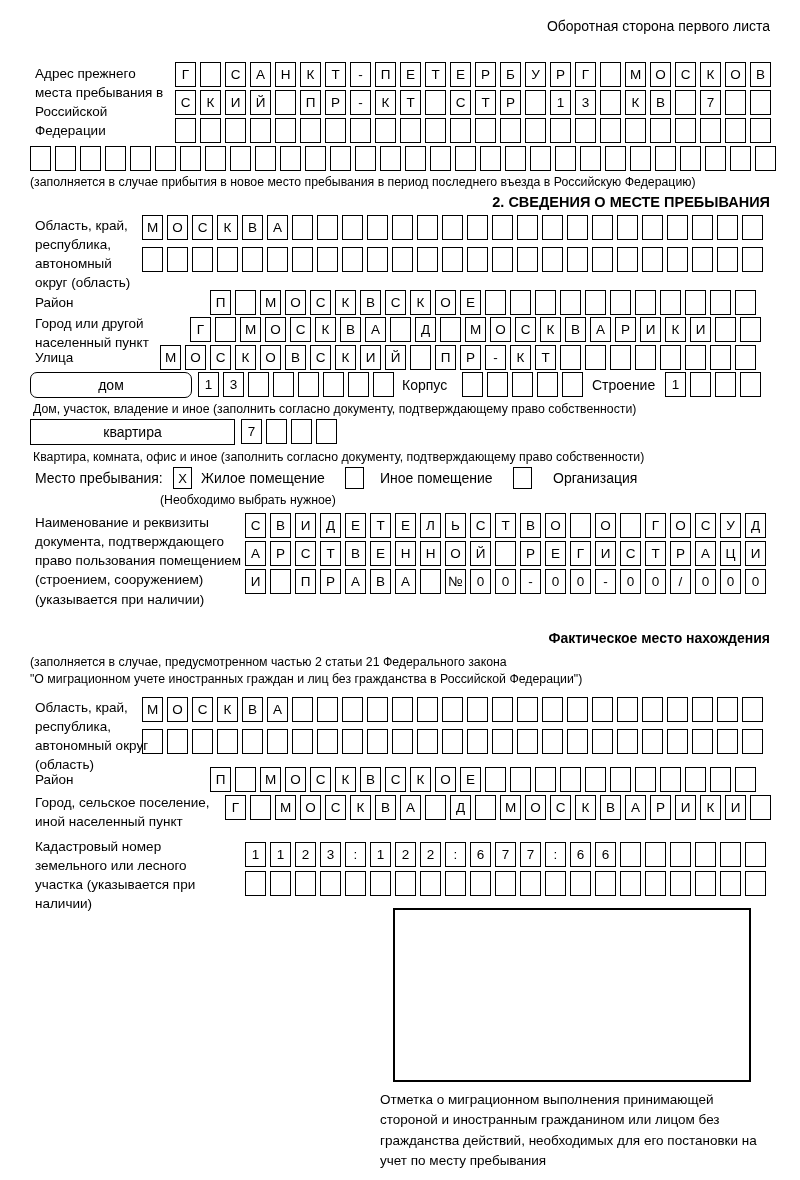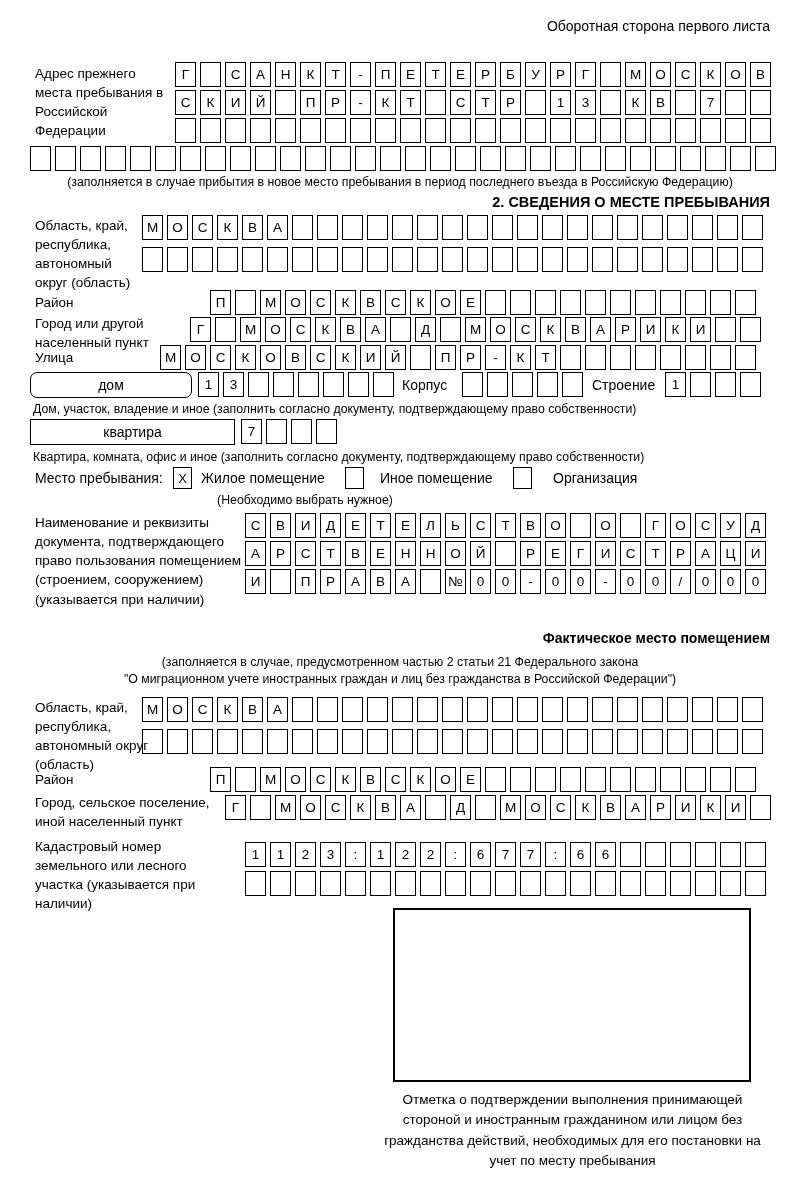--- a/index.html
+++ b/index.html
@@ -10,21 +10,21 @@
   .cap{font-size:12.3px;}
   .title{font-weight:bold;font-size:14.5px;text-align:right;}
   .cell-row{position:absolute;display:flex;gap:4px;}
   .cell{width:21px;height:25px;border:1.6px solid #000;box-sizing:border-box;flex:0 0 auto;
         display:flex;align-items:center;justify-content:center;font-size:13.5px;}
   .box-label{border:1.6px solid #000;box-sizing:border-box;display:flex;align-items:center;
         justify-content:center;font-size:14px;}
   .checkbox{width:19px;height:22px;border:1.6px solid #000;box-sizing:border-box;
         display:flex;align-items:center;justify-content:center;font-size:13px;}
   .opt-label{font-size:14px;}
-  .center{text-align:center;}
+  .center{}
   .stamp-box{border:2px solid #000;box-sizing:border-box;background:#fff;}
 </style>
 </head>
 <body>
 
 <div class="page">
 
   <div class="abs" style="left:30px;top:18px;width:740px;text-align:right;font-size:14px;">Оборотная сторона первого листа</div>
 
   <div class="abs lbl" style="left:35px;top:64px;width:135px;">Адрес прежнего места пребывания в Российской Федерации</div>
@@ -389,21 +389,21 @@
       <div class="cell">0</div>
       <div class="cell">-</div>
       <div class="cell">0</div>
       <div class="cell">0</div>
       <div class="cell">/</div>
       <div class="cell">0</div>
       <div class="cell">0</div>
       <div class="cell">0</div>
     </div>
 
-  <div class="abs title" style="left:30px;top:630px;width:740px;font-size:14px;">Фактическое место помещением</div>
+  <div class="abs title" style="left:30px;top:630px;width:740px;font-size:14px;">Фактическое место нахождения</div>
   <div class="abs cap center" style="left:30px;top:655px;width:740px;">(заполняется в случае, предусмотренном частью 2 статьи 21 Федерального закона</div>
   <div class="abs cap center" style="left:30px;top:672px;width:740px;">"О миграционном учете иностранных граждан и лиц без гражданства в Российской Федерации")</div>
 
   <div class="abs lbl" style="left:35px;top:698px;width:135px;">Область, край, республика, автономный округ (область)</div>
   <div class="cell-row" style="left:142px;top:697px;">
       <div class="cell">М</div>
       <div class="cell">О</div>
       <div class="cell">С</div>
       <div class="cell">К</div>
       <div class="cell">В</div>
@@ -550,15 +550,15 @@
       <div class="cell"></div>
       <div class="cell"></div>
       <div class="cell"></div>
       <div class="cell"></div>
       <div class="cell"></div>
       <div class="cell"></div>
       <div class="cell"></div>
     </div>
 
   <div class="abs stamp-box" style="left:393px;top:908px;width:358px;height:174px;"></div>
-  <div class="abs center" style="left:380px;top:1090px;width:385px;font-size:13.5px;line-height:1.5;">Отметка о подтверждении выполнения принимающей стороной и иностранным гражданином или лицом без гражданства действий, необходимых для его постановки на учет по месту пребывания</div>
+  <div class="abs center" style="left:380px;top:1090px;width:385px;font-size:13.5px;line-height:1.5;">Отметка о миграционном выполнения принимающей стороной и иностранным гражданином или лицом без гражданства действий, необходимых для его постановки на учет по месту пребывания</div>
 
 </div>
 
 </body></html>

